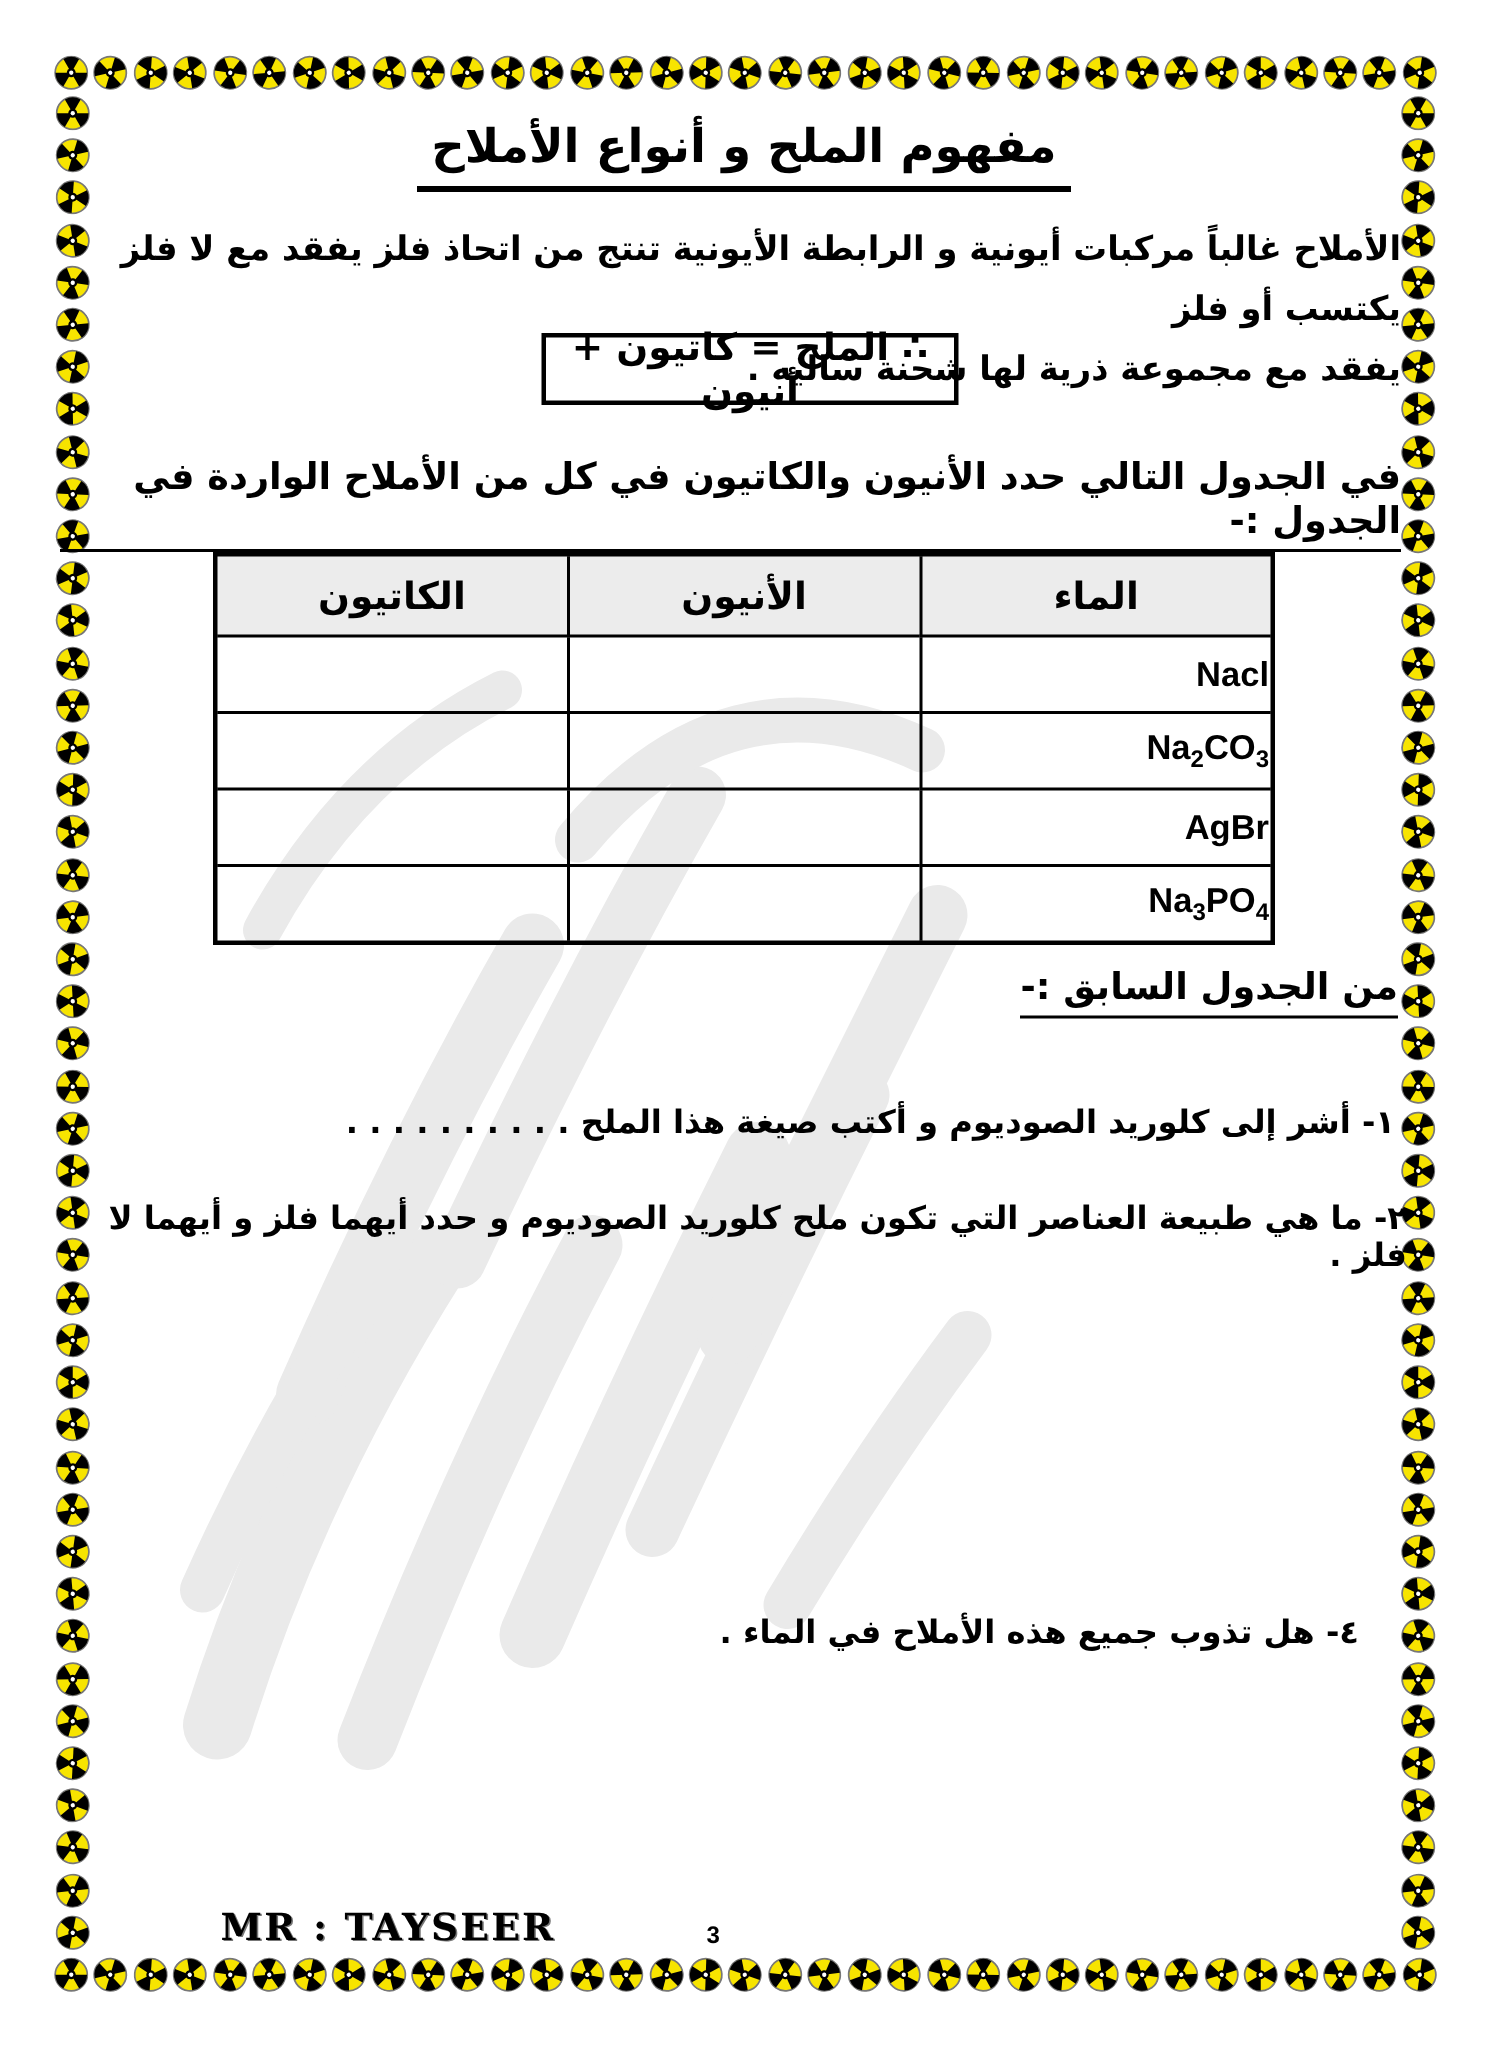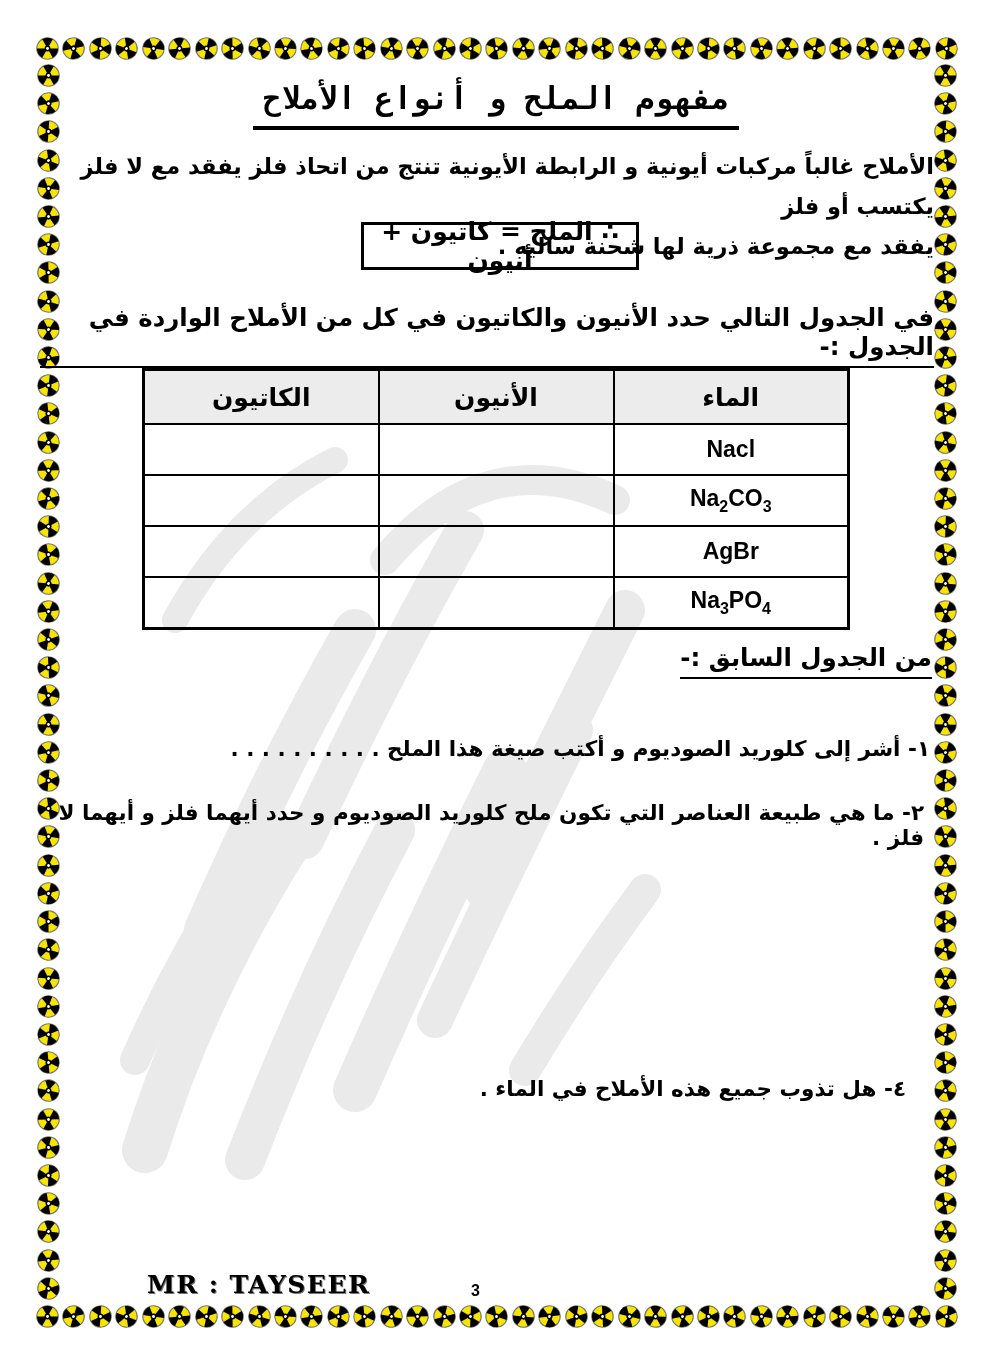--- a/index.html
+++ b/index.html
@@ -15,48 +15,48 @@
                    flex-direction:column;justify-content:space-between;align-items:center;}
   .b-left{left:36px}
   .b-right{left:933px}
 
   
   .watermark{position:absolute;left:55px;top:370px;pointer-events:none;}
 
   
   .title-wrap{position:absolute;top:80px;left:0;right:0;text-align:center;}
   .title{display:inline-block;font-size:31px;font-weight:bold;
-         border-bottom:4px solid #000;padding:0 10px 8px 10px;font-family:Liberation Mono, monospace;}
+         border-bottom:4px solid #000;padding:0 10px 8px 10px;}
 
   .intro{position:absolute;top:146px;right:58px;left:70px;direction:rtl;text-align:right;
          font-size:22.5px;font-weight:bold;line-height:40px;}
 
   .formula-box{position:absolute;top:222px;left:361px;width:278px;height:48px;
                box-sizing:border-box;border:3.5px solid #000;direction:rtl;
                display:flex;align-items:center;justify-content:center;
                font-size:25px;font-weight:bold;text-align:center;}
 
   .sec1{position:absolute;top:303px;right:58px;left:40px;direction:rtl;text-align:right;}
   .sec2{position:absolute;top:643px;right:60px;left:40px;direction:rtl;text-align:right;}
   .u{display:inline-block;font-size:24.5px;font-weight:bold;
      border-bottom:2.5px solid #000;padding-bottom:5px;text-align:right;}
 
   table.salts{position:absolute;top:368px;left:142px;width:708px;direction:rtl;
               border-collapse:collapse;table-layout:fixed;}
   table.salts th,table.salts td{border:2.5px solid #000;}
   table.salts{border:3px solid #000;}
   table.salts th{height:50px;background:#ececec;font-size:25px;font-weight:bold;text-align:center;}
-  table.salts td{height:47px;text-align:center;}
+  table.salts td{height:47px;text-align:right;}
   td.compound{direction:ltr;font-family:"Liberation Sans",sans-serif;
               font-size:23px;font-weight:bold;}
   td.compound sub{font-size:16px;}
 
   .q{position:absolute;direction:rtl;text-align:right;font-size:21.5px;font-weight:bold;left:40px;}
   .q1{top:736px;right:62px}
-  .q2{top:800px;right:68px}
+  .q2{top:800px;right:54px}
   .q3{top:940px;right:78px}
   .q4{top:1076px;right:86px}
 
   .footer-author{position:absolute;left:147px;top:1270px;
                  font-family:"DejaVu Serif",serif;font-weight:bold;font-size:25px;
                  letter-spacing:1.5px;text-shadow:1px 1px 0 #777;}
   .footer-page{position:absolute;left:471px;top:1282px;
                font-family:"Liberation Sans",sans-serif;font-weight:bold;font-size:16px;}
 </style>
 </head>

